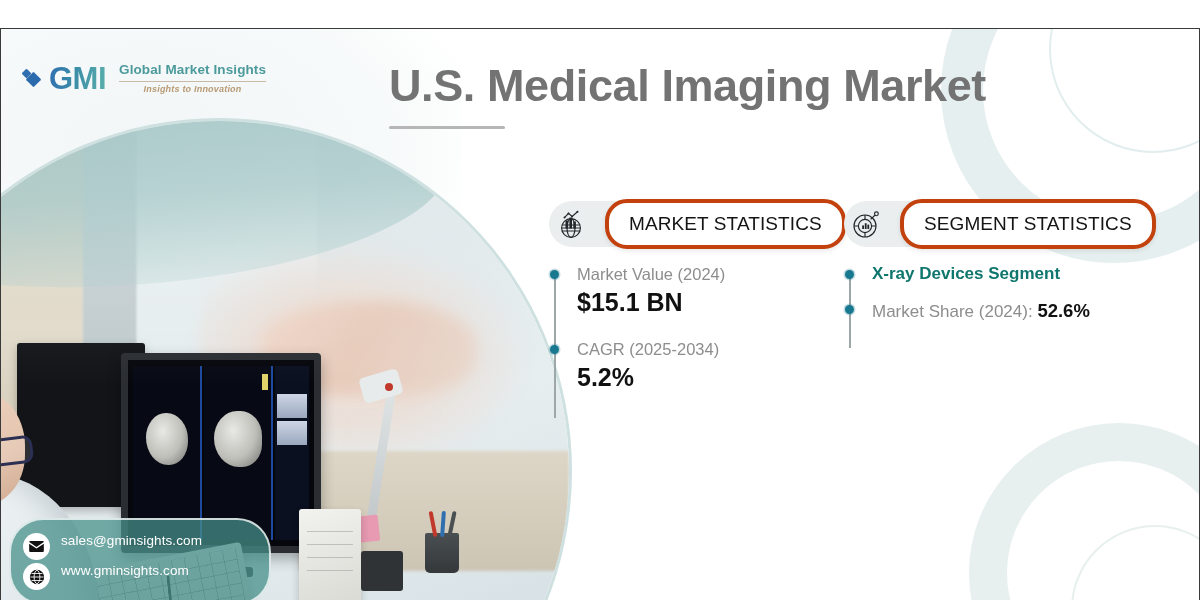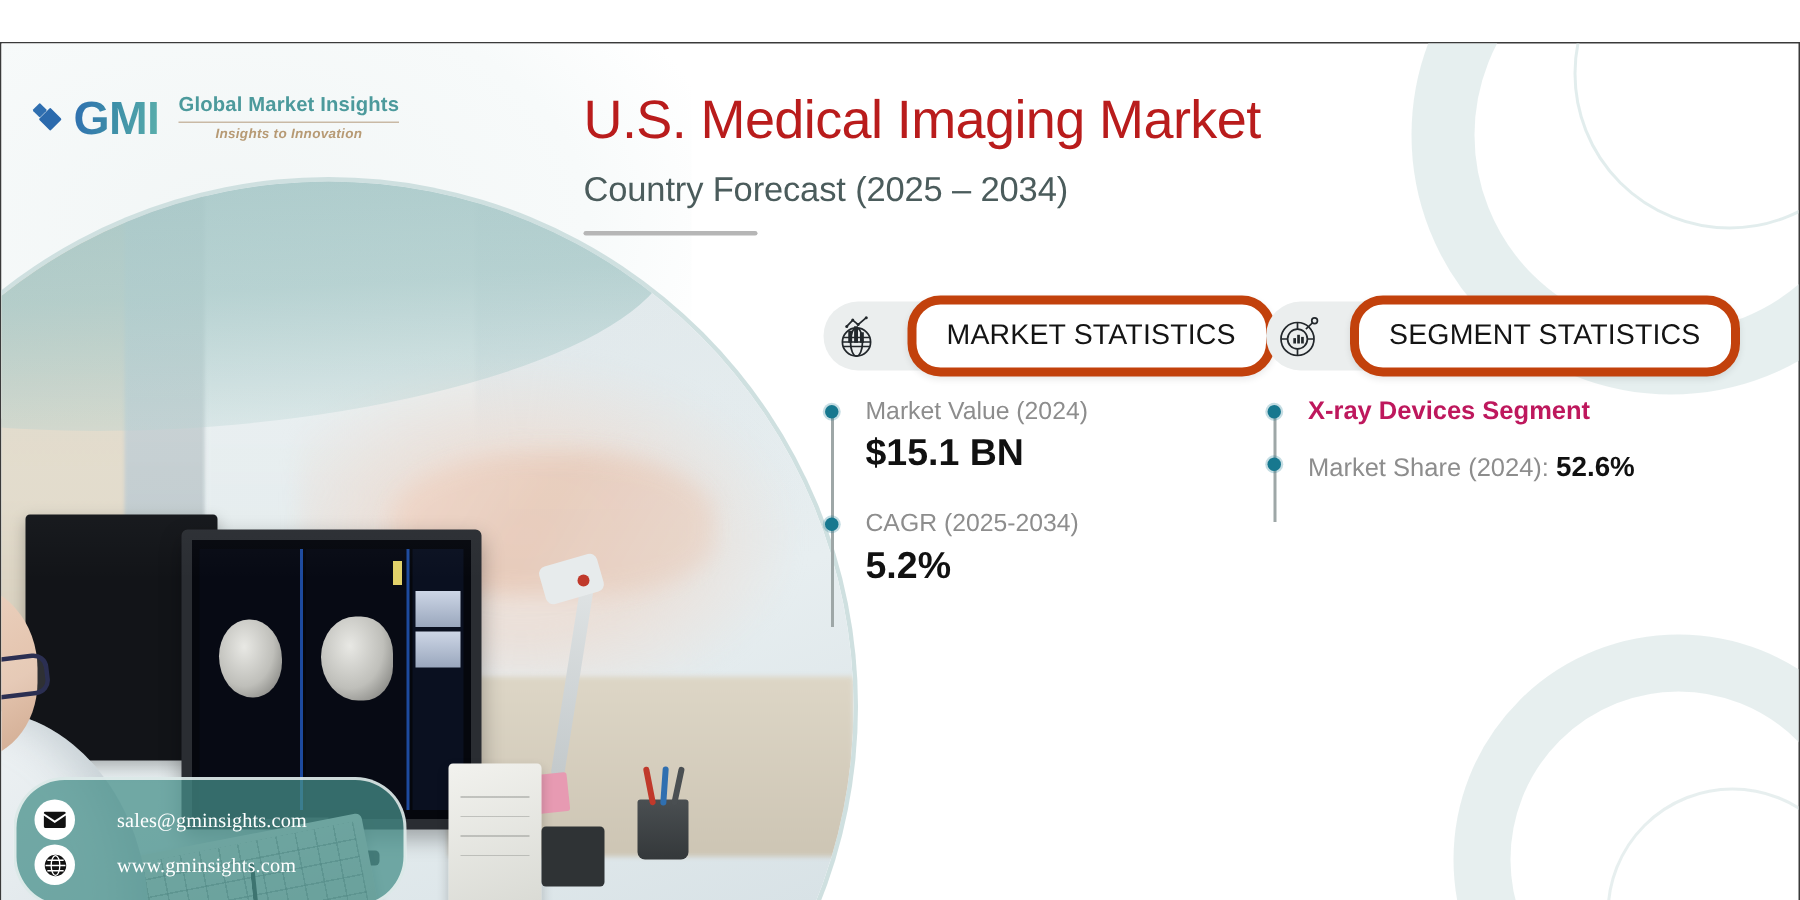--- a/index.html
+++ b/index.html
@@ -417,23 +417,23 @@
     letter-spacing: .2px;
   }
 
   
   .title-block {
     position: absolute;
     left: 388px; top: 30px;
     z-index: 6;
   }
   .page-title {
-    font-size: 36px;
-    font-weight: 400;
-    color: #b91c1c;
+    font-size: 45px;
+    font-weight: 700;
+    color: #737373;
     letter-spacing: -0.4px;
     line-height: 1.18;
     margin: 0;
     white-space: nowrap;
   }
   .page-subtitle {
     font-size: 23px;
     font-weight: 400;
     color: #4b5c5c;
     margin: 12px 0 0;
@@ -473,21 +473,21 @@
     align-items: center;
     justify-content: center;
     flex: none;
     z-index: 2;
   }
   .panel-title-box {
     position: relative;
     z-index: 2;
     margin-left: 10px;
     background: #ffffff;
-    border: 6px solid #c2410c;
+    border: 4px solid #c2410c;
     border-radius: 22px;
     height: 42px;
     display: flex;
     align-items: center;
     padding: 0 20px;
     box-shadow: 0 2px 5px rgba(0,0,0,.09);
     font-size: 19px;
     font-weight: 400;
     color: #141414;
     letter-spacing: .1px;
@@ -531,21 +531,21 @@
     color: #111111;
     font-weight: 700;
     line-height: 1.35;
     margin-top: 1px;
     white-space: nowrap;
   }
   
   .seg-head {
     font-size: 17px;
     font-weight: 700;
-    color: #be185d;
+    color: #0f766e;
     line-height: 1.35;
     white-space: nowrap;
   }
   .seg-row {
     font-size: 17px;
     color: #8d8d8d;
     font-weight: 400;
     line-height: 1.4;
     margin-top: 2px;
     white-space: nowrap;
@@ -563,24 +563,23 @@
     width: 262px;
     padding: 10px 12px;
     background: rgba(70,143,137,.74);
     border: 2px solid rgba(255,255,255,.75);
     border-radius: 34px;
     box-sizing: border-box;
     z-index: 8;
   }
   .contact-row {
     display: flex;
-    align-items: center;
-    gap: 28px;
+    align-items: flex-start;
+    gap: 11px;
     margin: 3px 0;
-    font-family: Liberation Serif, serif;
   }
   .contact-badge {
     width: 27px; height: 27px;
     border-radius: 50%;
     background: #ffffff;
     display: flex;
     align-items: center;
     justify-content: center;
     flex: none;
   }
@@ -669,21 +668,20 @@
     <div class="logo-gmi">GMI</div>
     <div class="logo-text">
       <div class="logo-name">Global Market Insights</div>
       <div class="logo-rule"></div>
       <div class="logo-tag">Insights to Innovation</div>
     </div>
   </div>
 
   <div class="title-block">
     <h1 class="page-title">U.S. Medical Imaging Market</h1>
-    <p class="page-subtitle">Country Forecast (2025 – 2034)</p>
     <div class="title-rule"></div>
   </div>
 
   <div class="panel panel-market">
     <div class="panel-head">
       <div class="panel-icon-pill"></div>
       <div class="panel-icon">
         <svg width="32" height="32" viewBox="0 0 32 32" fill="none" stroke="#22272b" stroke-width="1.15">
           <circle cx="15" cy="20" r="9.4"></circle>
           <ellipse cx="15" cy="20" rx="4" ry="9.4"></ellipse>

